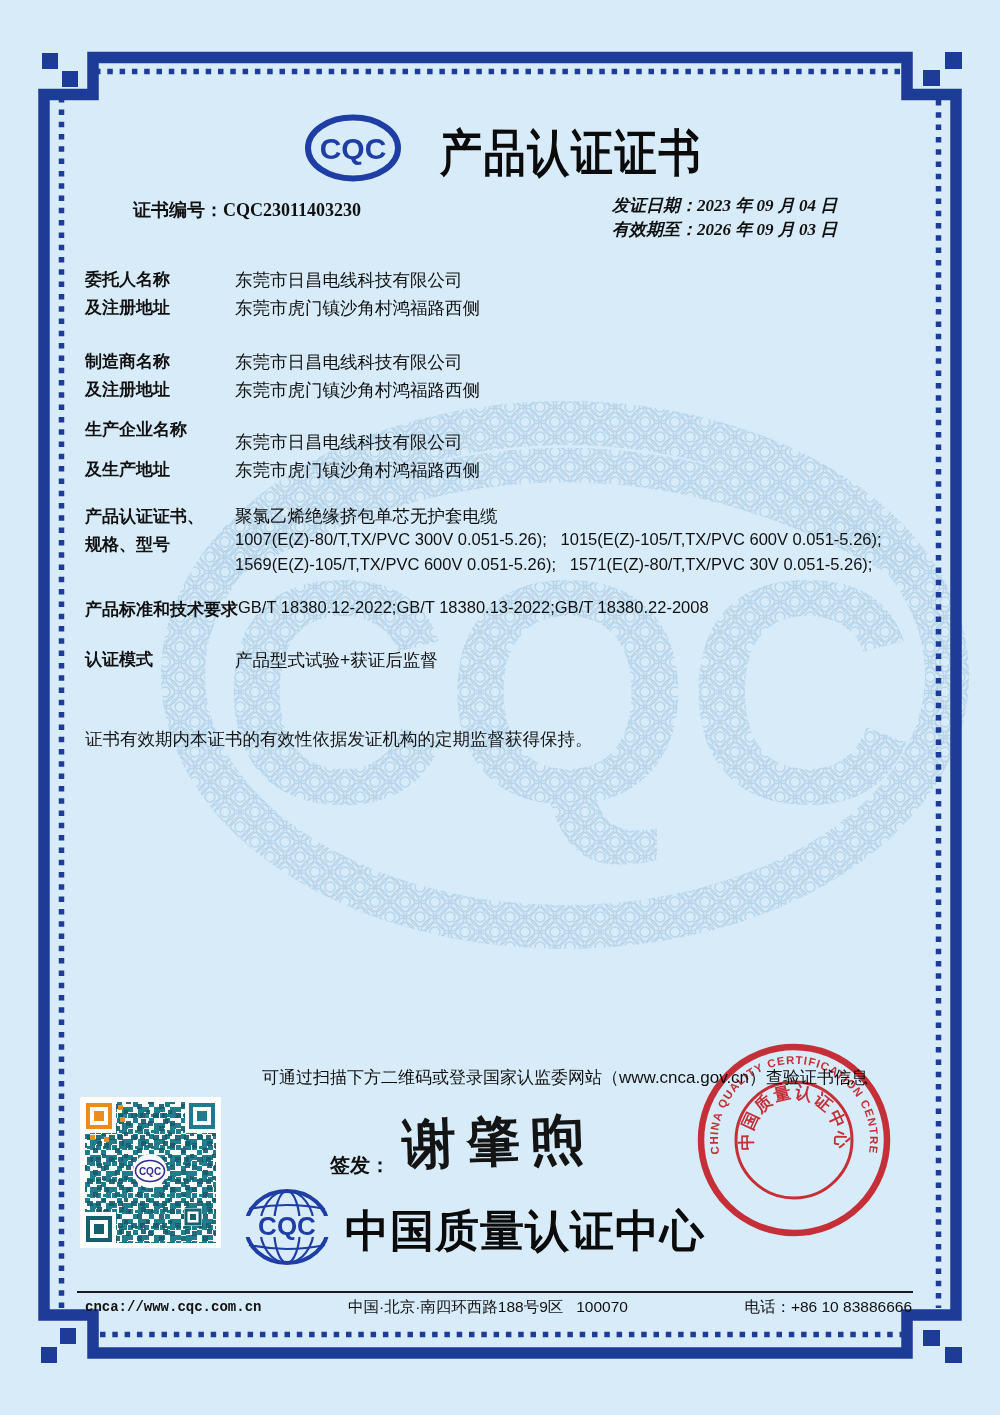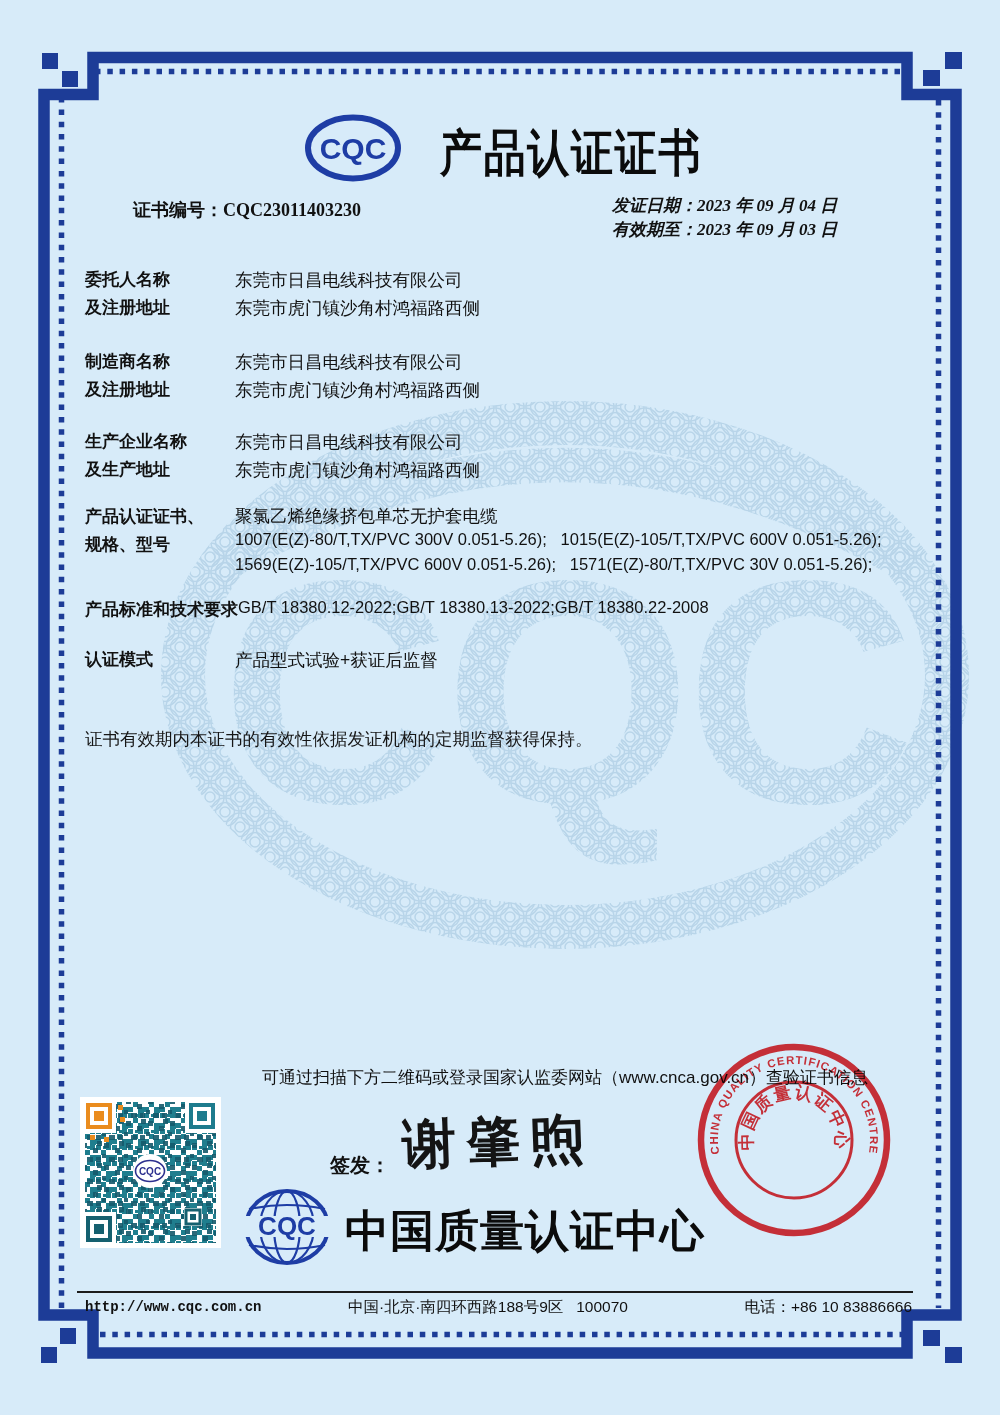--- a/index.html
+++ b/index.html
@@ -84,32 +84,32 @@
   <svg class="abs" style="left:303px;top:112px;" width="100" height="72" viewBox="0 0 100 72">
     <ellipse cx="50" cy="36" rx="45" ry="30.5" fill="none" stroke="#1e3da5" stroke-width="6"></ellipse>
     <text x="50" y="47" text-anchor="middle" font-family="Liberation Sans, sans-serif" font-size="30" font-weight="bold" fill="#1e3da5">CQC</text>
   </svg>
   <div class="abs title" style="left:440px;top:120px;">产品认证证书</div>
 
   <div class="abs certno kai" style="left:125px;top:198px;"><span>证书编号：</span><span>CQC23011403230</span></div>
 
   <div class="abs dates kai" style="left:612px;top:194px;font-style:italic;">
     <div><span>发证日期：</span><span>2023 年 09 月 04 日</span></div>
-    <div><span>有效期至：</span><span>2023 年 09 月 03 日</span></div>
+    <div><span>有效期至：</span><span>2026 年 09 月 03 日</span></div>
   </div>
 
   <div class="abs flabel" style="left:85px;top:268px;">委托人名称</div>
   <div class="abs fvalue" style="left:235px;top:268px;">东莞市日昌电线科技有限公司</div>
   <div class="abs flabel" style="left:85px;top:296px;">及注册地址</div>
   <div class="abs fvalue" style="left:235px;top:296px;">东莞市虎门镇沙角村鸿福路西侧</div>
   <div class="abs flabel" style="left:85px;top:350px;">制造商名称</div>
   <div class="abs fvalue" style="left:235px;top:350px;">东莞市日昌电线科技有限公司</div>
   <div class="abs flabel" style="left:85px;top:378px;">及注册地址</div>
   <div class="abs fvalue" style="left:235px;top:378px;">东莞市虎门镇沙角村鸿福路西侧</div>
-  <div class="abs flabel" style="left:85px;top:430px;">生产企业名称</div>
+  <div class="abs flabel" style="left:85px;top:418px;">生产企业名称</div>
   <div class="abs fvalue" style="left:235px;top:430px;">东莞市日昌电线科技有限公司</div>
   <div class="abs flabel" style="left:85px;top:458px;">及生产地址</div>
   <div class="abs fvalue" style="left:235px;top:458px;">东莞市虎门镇沙角村鸿福路西侧</div>
 
   <div class="abs flabel" style="left:85px;top:505px;">产品认证证书、</div>
   <div class="abs flabel" style="left:85px;top:533px;">规格、型号</div>
   <div class="abs fvalue" style="left:235px;top:504px;">聚氯乙烯绝缘挤包单芯无护套电缆</div>
   <div class="abs spec" style="left:235px;top:530px;">1007(E(Z)-80/T,TX/PVC 300V 0.051-5.26);   1015(E(Z)-105/T,TX/PVC 600V 0.051-5.26);</div>
   <div class="abs spec" style="left:235px;top:555px;">1569(E(Z)-105/T,TX/PVC 600V 0.051-5.26);   1571(E(Z)-80/T,TX/PVC 30V 0.051-5.26);</div>
 
@@ -199,17 +199,17 @@
     <circle cx="100" cy="100" r="58" fill="none" stroke="#e8282e" stroke-width="3"></circle>
     <text font-family="Liberation Sans, sans-serif" font-size="11.4" font-weight="bold" letter-spacing="1.1" fill="#e8282e">
       <textPath href="#sealOuter" startOffset="50%" text-anchor="middle">CHINA QUALITY CERTIFICATION CENTRE</textPath>
     </text>
     <text font-family="Liberation Sans, sans-serif" font-size="17" font-weight="bold" letter-spacing="2" fill="#e8282e">
       <textPath href="#sealInner" startOffset="50%" text-anchor="middle">中国质量认证中心</textPath>
     </text>
   </svg>
 
   <div class="abs f-line" style="left:77px;top:1291px;width:836px;"></div>
-  <div class="abs f-url mono" style="left:85px;top:1299px;">http://www.cqc.com.cn</div>
+  <div class="abs f-url mono" style="left:85px;top:1299px;">cnca://www.cqc.com.cn</div>
   <div class="abs f-addr" style="left:348px;top:1297px;">中国·北京·南四环西路188号9区   100070</div>
   <div class="abs f-phone" style="right:88px;top:1297px;">电话：+86 10 83886666</div>
 
 </div>
 
 </body></html>

